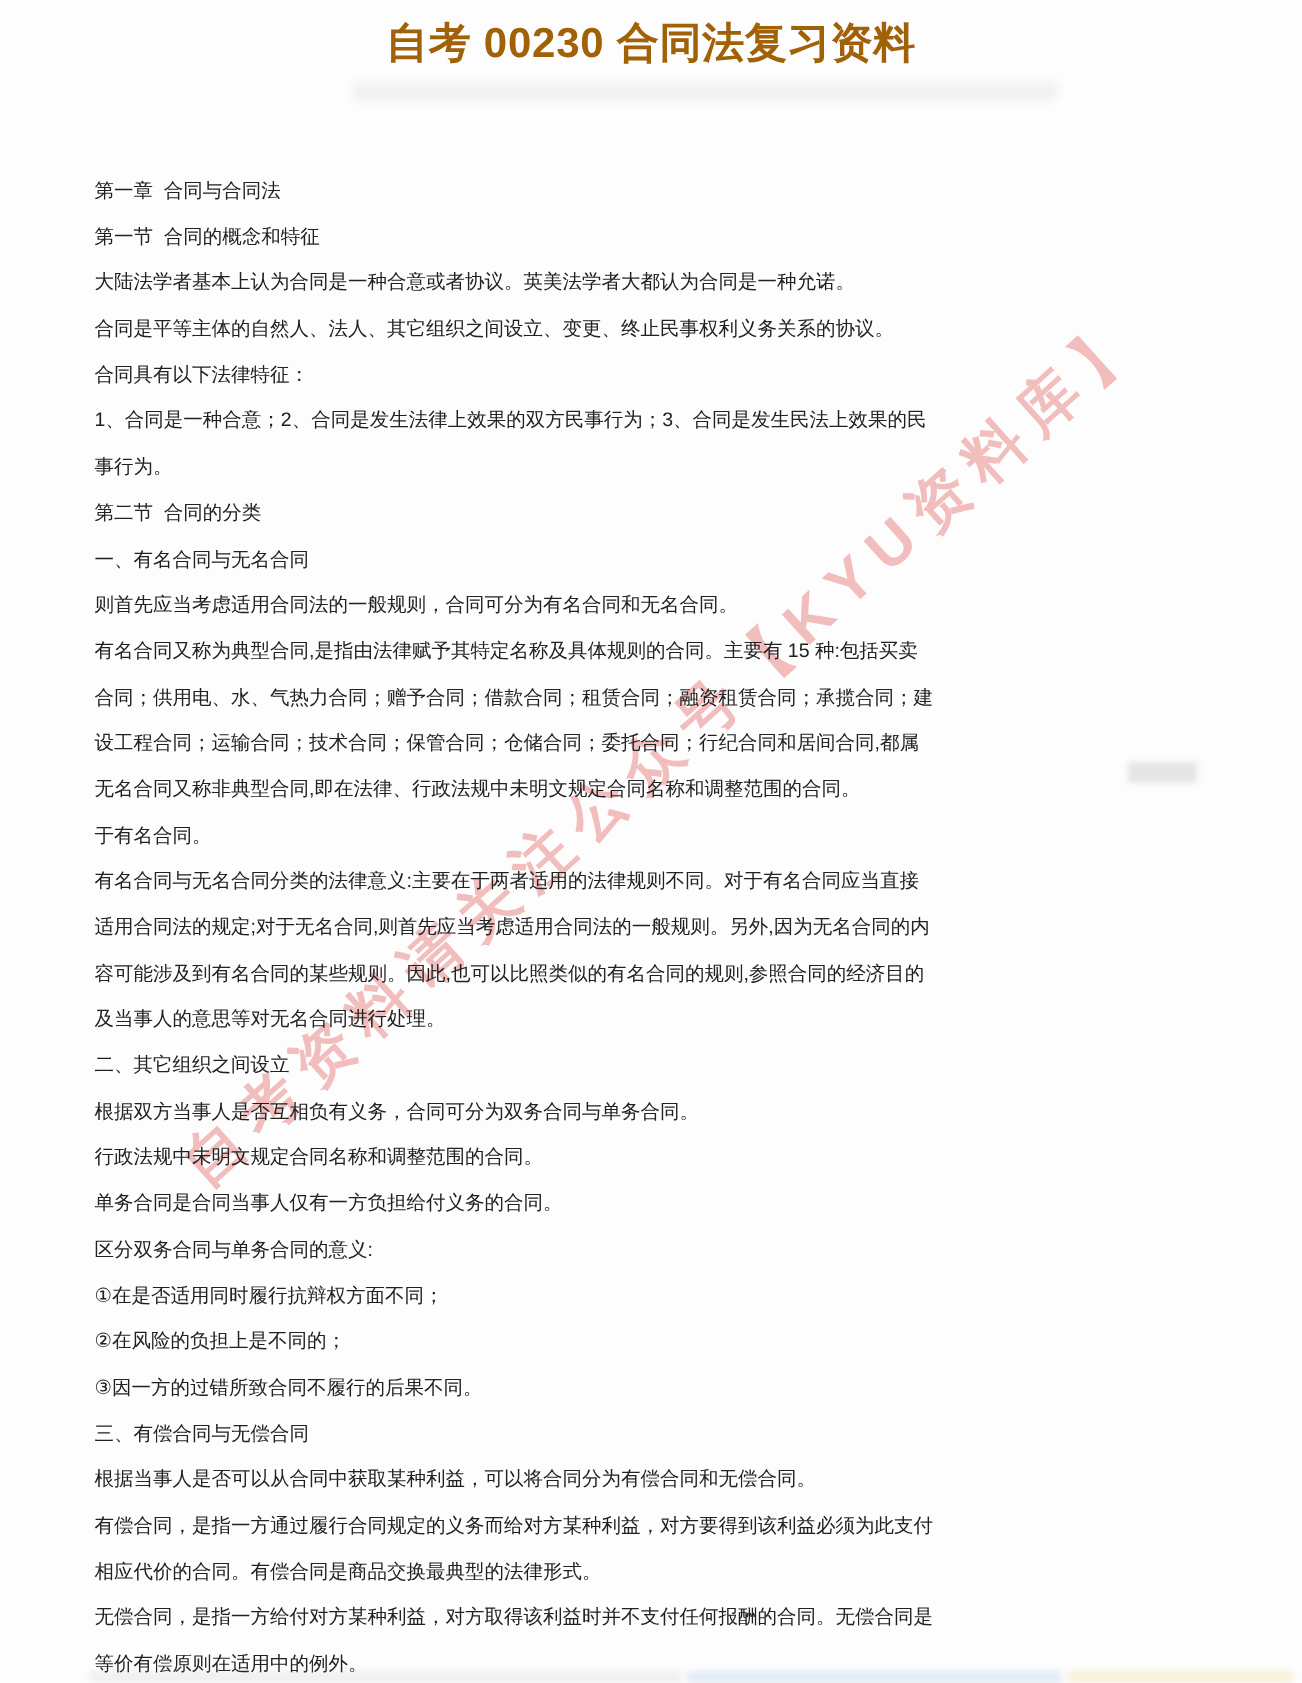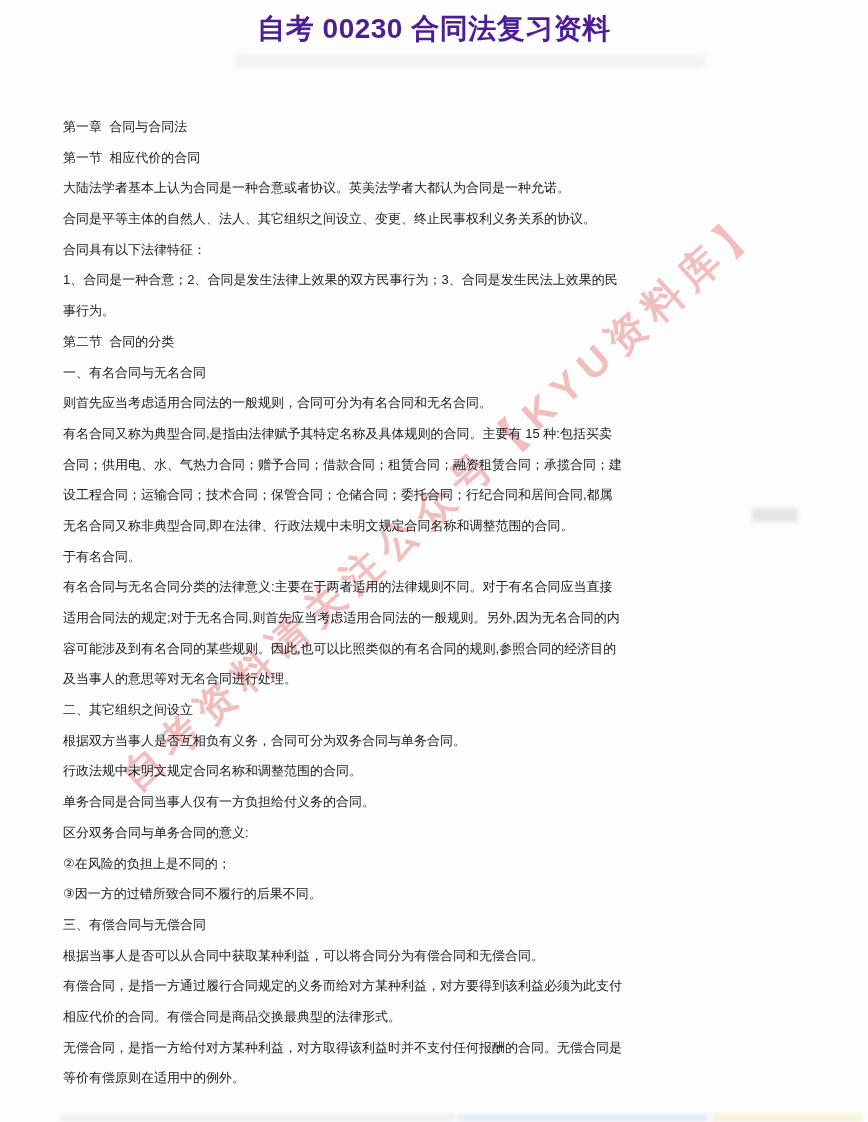--- a/index.html
+++ b/index.html
@@ -16,21 +16,21 @@
     font-family: "Liberation Sans", "DejaVu Sans", sans-serif;
   }
   .page-title {
     position: absolute;
     top: 10px;
     left: 0;
     width: 868px;
     text-align: center;
     font-size: 28px;
     font-weight: bold;
-    color: #4c1d95;
+    color: #a16207;
     letter-spacing: 0.5px;
     white-space: pre;
   }
   .doc-body {
     position: absolute;
     top: 112px;
     left: 63px;
     width: 775px;
   }
   .ln {
@@ -89,21 +89,21 @@
 <body>
 
 <div id="page">
 
   <div class="watermark">自考资料请关注公众号【KYU资料库】</div>
 
   <div class="page-title">自考 00230 合同法复习资料</div>
 
   <div class="doc-body">
     <div class="ln">第一章  合同与合同法</div>
-    <div class="ln">第一节  相应代价的合同</div>
+    <div class="ln">第一节  合同的概念和特征</div>
     <div class="ln">大陆法学者基本上认为合同是一种合意或者协议。英美法学者大都认为合同是一种允诺。</div>
     <div class="ln">合同是平等主体的自然人、法人、其它组织之间设立、变更、终止民事权利义务关系的协议。</div>
     <div class="ln">合同具有以下法律特征：</div>
     <div class="ln">1、合同是一种合意；2、合同是发生法律上效果的双方民事行为；3、合同是发生民法上效果的民</div>
     <div class="ln">事行为。</div>
     <div class="ln">第二节  合同的分类</div>
     <div class="ln">一、有名合同与无名合同</div>
     <div class="ln">则首先应当考虑适用合同法的一般规则，合同可分为有名合同和无名合同。</div>
     <div class="ln">有名合同又称为典型合同,是指由法律赋予其特定名称及具体规则的合同。主要有 15 种:包括买卖</div>
     <div class="ln">合同；供用电、水、气热力合同；赠予合同；借款合同；租赁合同；融资租赁合同；承揽合同；建</div>
@@ -112,20 +112,21 @@
     <div class="ln">于有名合同。</div>
     <div class="ln">有名合同与无名合同分类的法律意义:主要在于两者适用的法律规则不同。对于有名合同应当直接</div>
     <div class="ln">适用合同法的规定;对于无名合同,则首先应当考虑适用合同法的一般规则。另外,因为无名合同的内</div>
     <div class="ln">容可能涉及到有名合同的某些规则。因此,也可以比照类似的有名合同的规则,参照合同的经济目的</div>
     <div class="ln">及当事人的意思等对无名合同进行处理。</div>
     <div class="ln">二、其它组织之间设立</div>
     <div class="ln">根据双方当事人是否互相负有义务，合同可分为双务合同与单务合同。</div>
     <div class="ln">行政法规中未明文规定合同名称和调整范围的合同。</div>
     <div class="ln">单务合同是合同当事人仅有一方负担给付义务的合同。</div>
     <div class="ln">区分双务合同与单务合同的意义:</div>
+    <div class="ln">①在是否适用同时履行抗辩权方面不同；</div>
     <div class="ln">②在风险的负担上是不同的；</div>
     <div class="ln">③因一方的过错所致合同不履行的后果不同。</div>
     <div class="ln">三、有偿合同与无偿合同</div>
     <div class="ln">根据当事人是否可以从合同中获取某种利益，可以将合同分为有偿合同和无偿合同。</div>
     <div class="ln">有偿合同，是指一方通过履行合同规定的义务而给对方某种利益，对方要得到该利益必须为此支付</div>
     <div class="ln">相应代价的合同。有偿合同是商品交换最典型的法律形式。</div>
     <div class="ln">无偿合同，是指一方给付对方某种利益，对方取得该利益时并不支付任何报酬的合同。无偿合同是</div>
     <div class="ln">等价有偿原则在适用中的例外。</div>
   </div>
 

